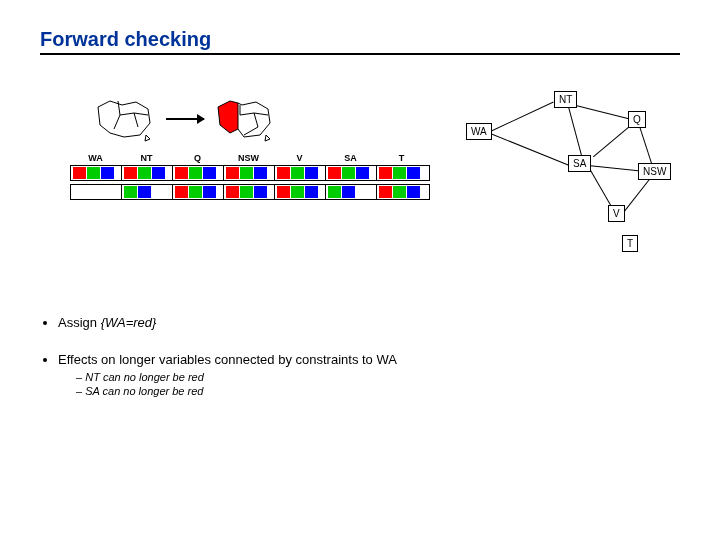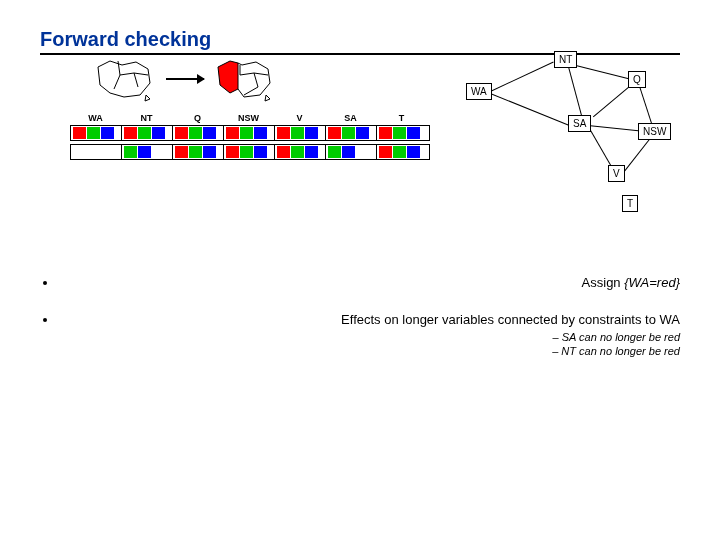--- a/index.html
+++ b/index.html
@@ -10,20 +10,21 @@
     font-family: Verdana, Arial, sans-serif;
     padding: 28px 40px;
     position: relative;
   }
   .title {
     color: #003399;
     font-size: 20px;
     font-weight: bold;
     border-bottom: 2px solid #000;
     padding-bottom: 2px;
+    margin-bottom: 40px;
     width: 640px;
   }
   .visuals-row {
     display: flex;
     align-items: flex-start;
     gap: 30px;
     margin-bottom: 60px;
     padding-left: 30px;
   }
   .left-visual { width: 360px; }
@@ -101,21 +102,20 @@
   .edge {
     position: absolute;
     height: 1px;
     background: #000;
     transform-origin: 0 0;
     z-index: 1;
   }
   .bullets {
     font-size: 13px;
     padding-left: 18px;
-    text-align: right;
   }
   .bullets > li { margin-bottom: 22px; list-style: disc; }
   .bullets ul { list-style: none; padding-left: 18px; margin-top: 4px; }
   .bullets ul li { font-size: 11px; margin-bottom: 2px; }
   .bullets ul li::before { content: "–  "; }
   .italic { font-style: italic; }
   .curly { font-style: italic; }
 </style>
 </head>
 <body>
@@ -241,17 +241,17 @@
   </div>
 </div>
 
 <ul class="bullets">
   <li>
     <span>Assign </span><span class="curly">{WA=red}</span>
   </li>
   <li>
     <span>Effects on longer variables connected by constraints to WA</span>
     <ul>
+      <li class="italic">NT can no longer be red</li>
       <li class="italic">SA can no longer be red</li>
-      <li class="italic">NT can no longer be red</li>
     </ul>
   </li>
 </ul>
 
 </body></html>

